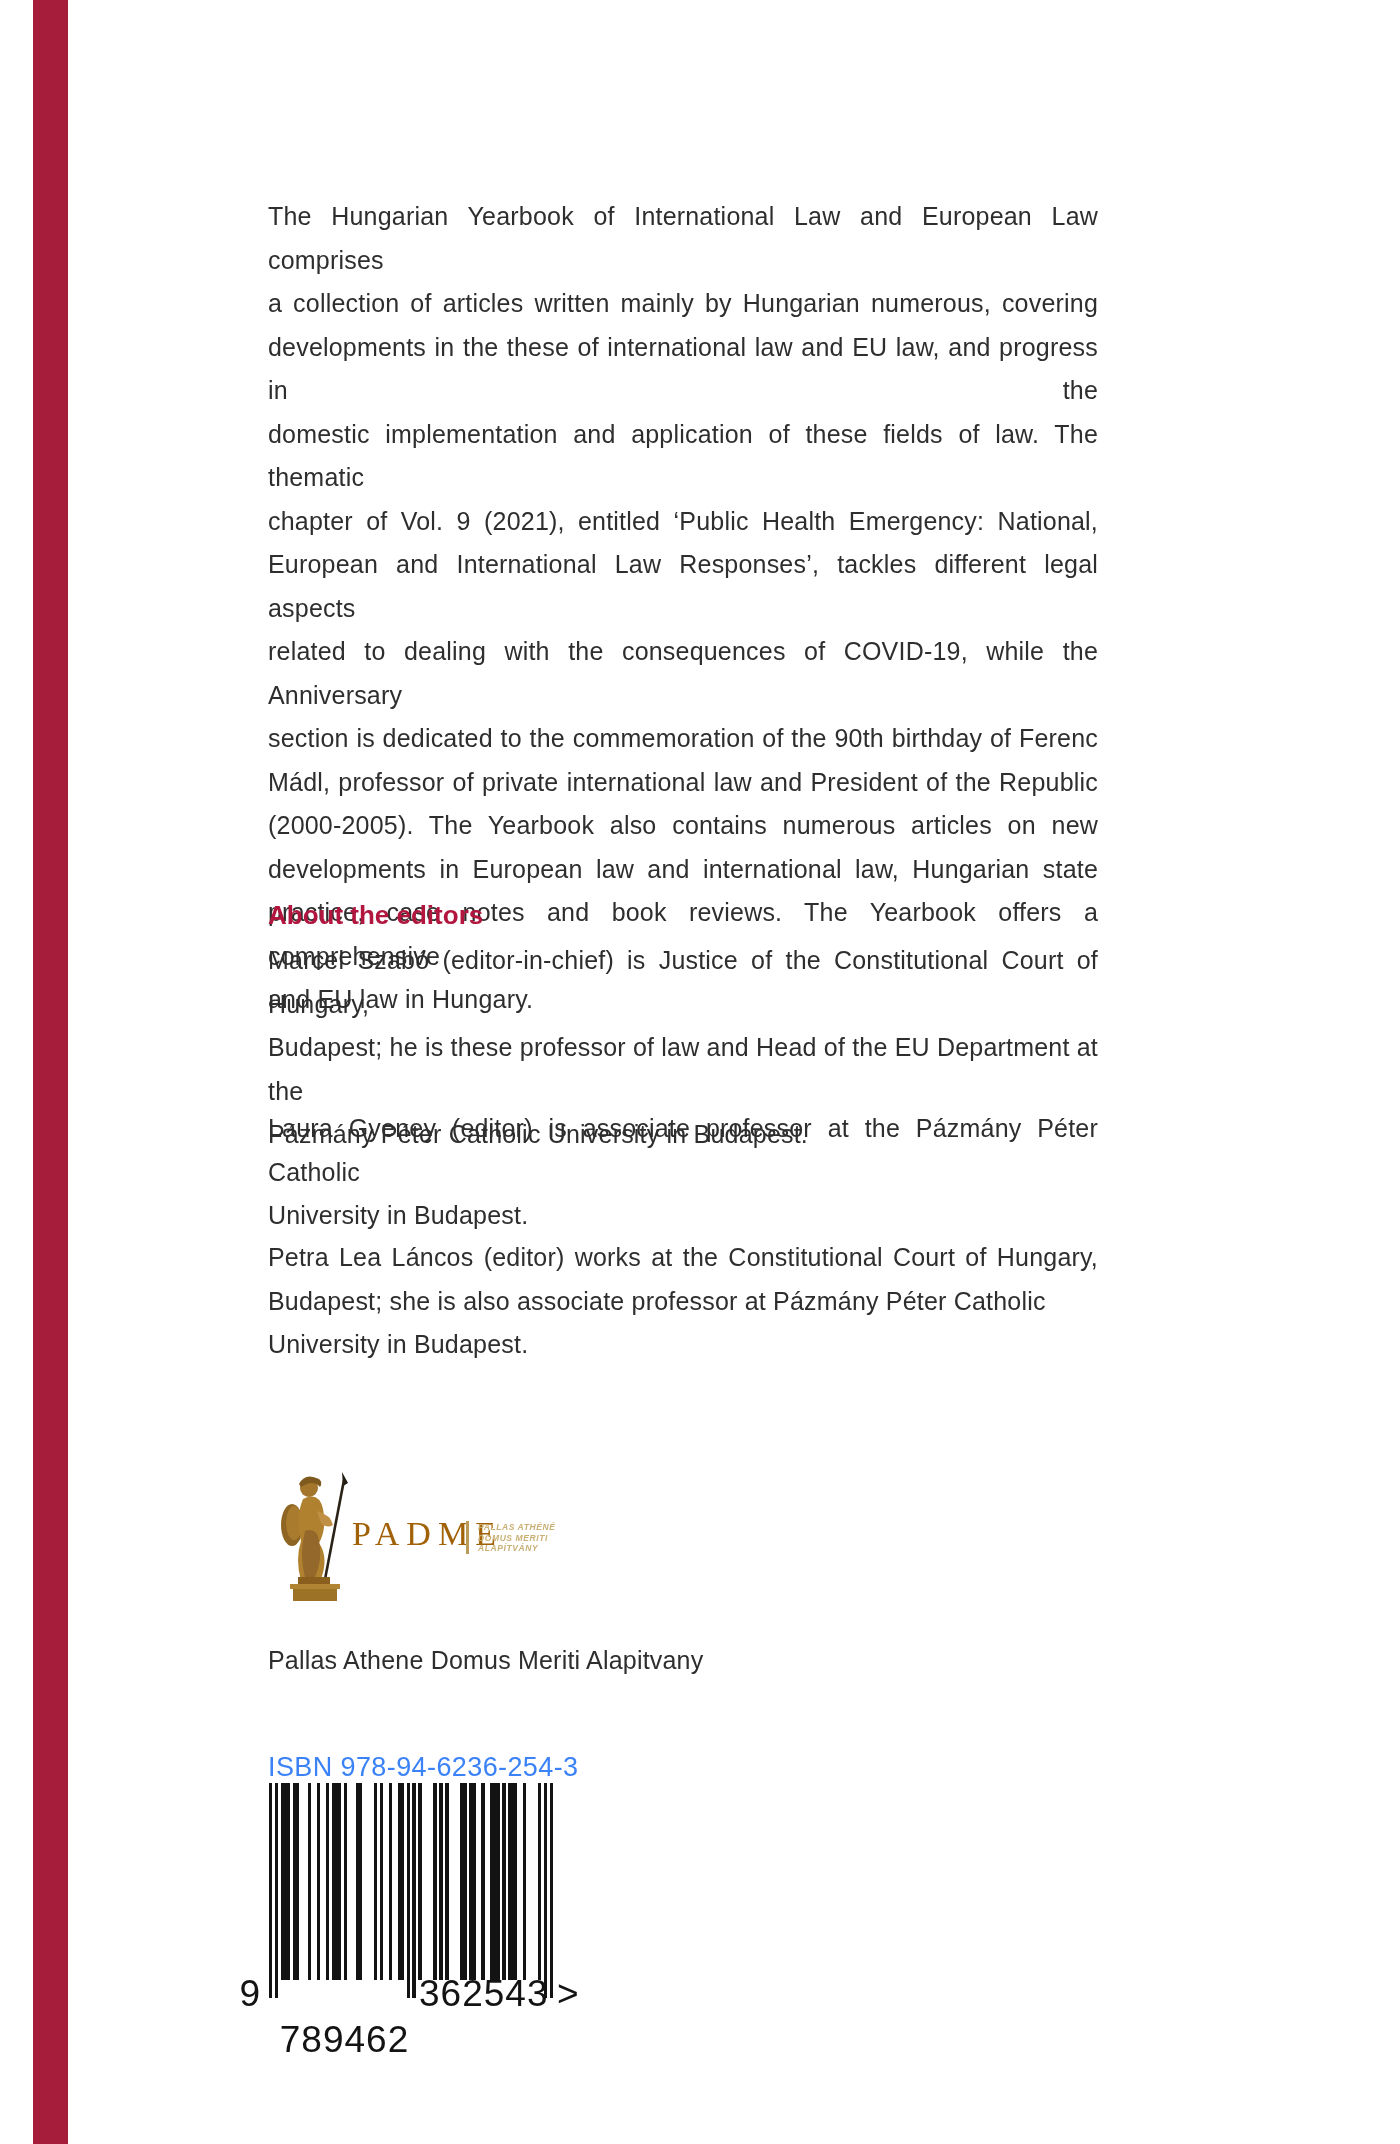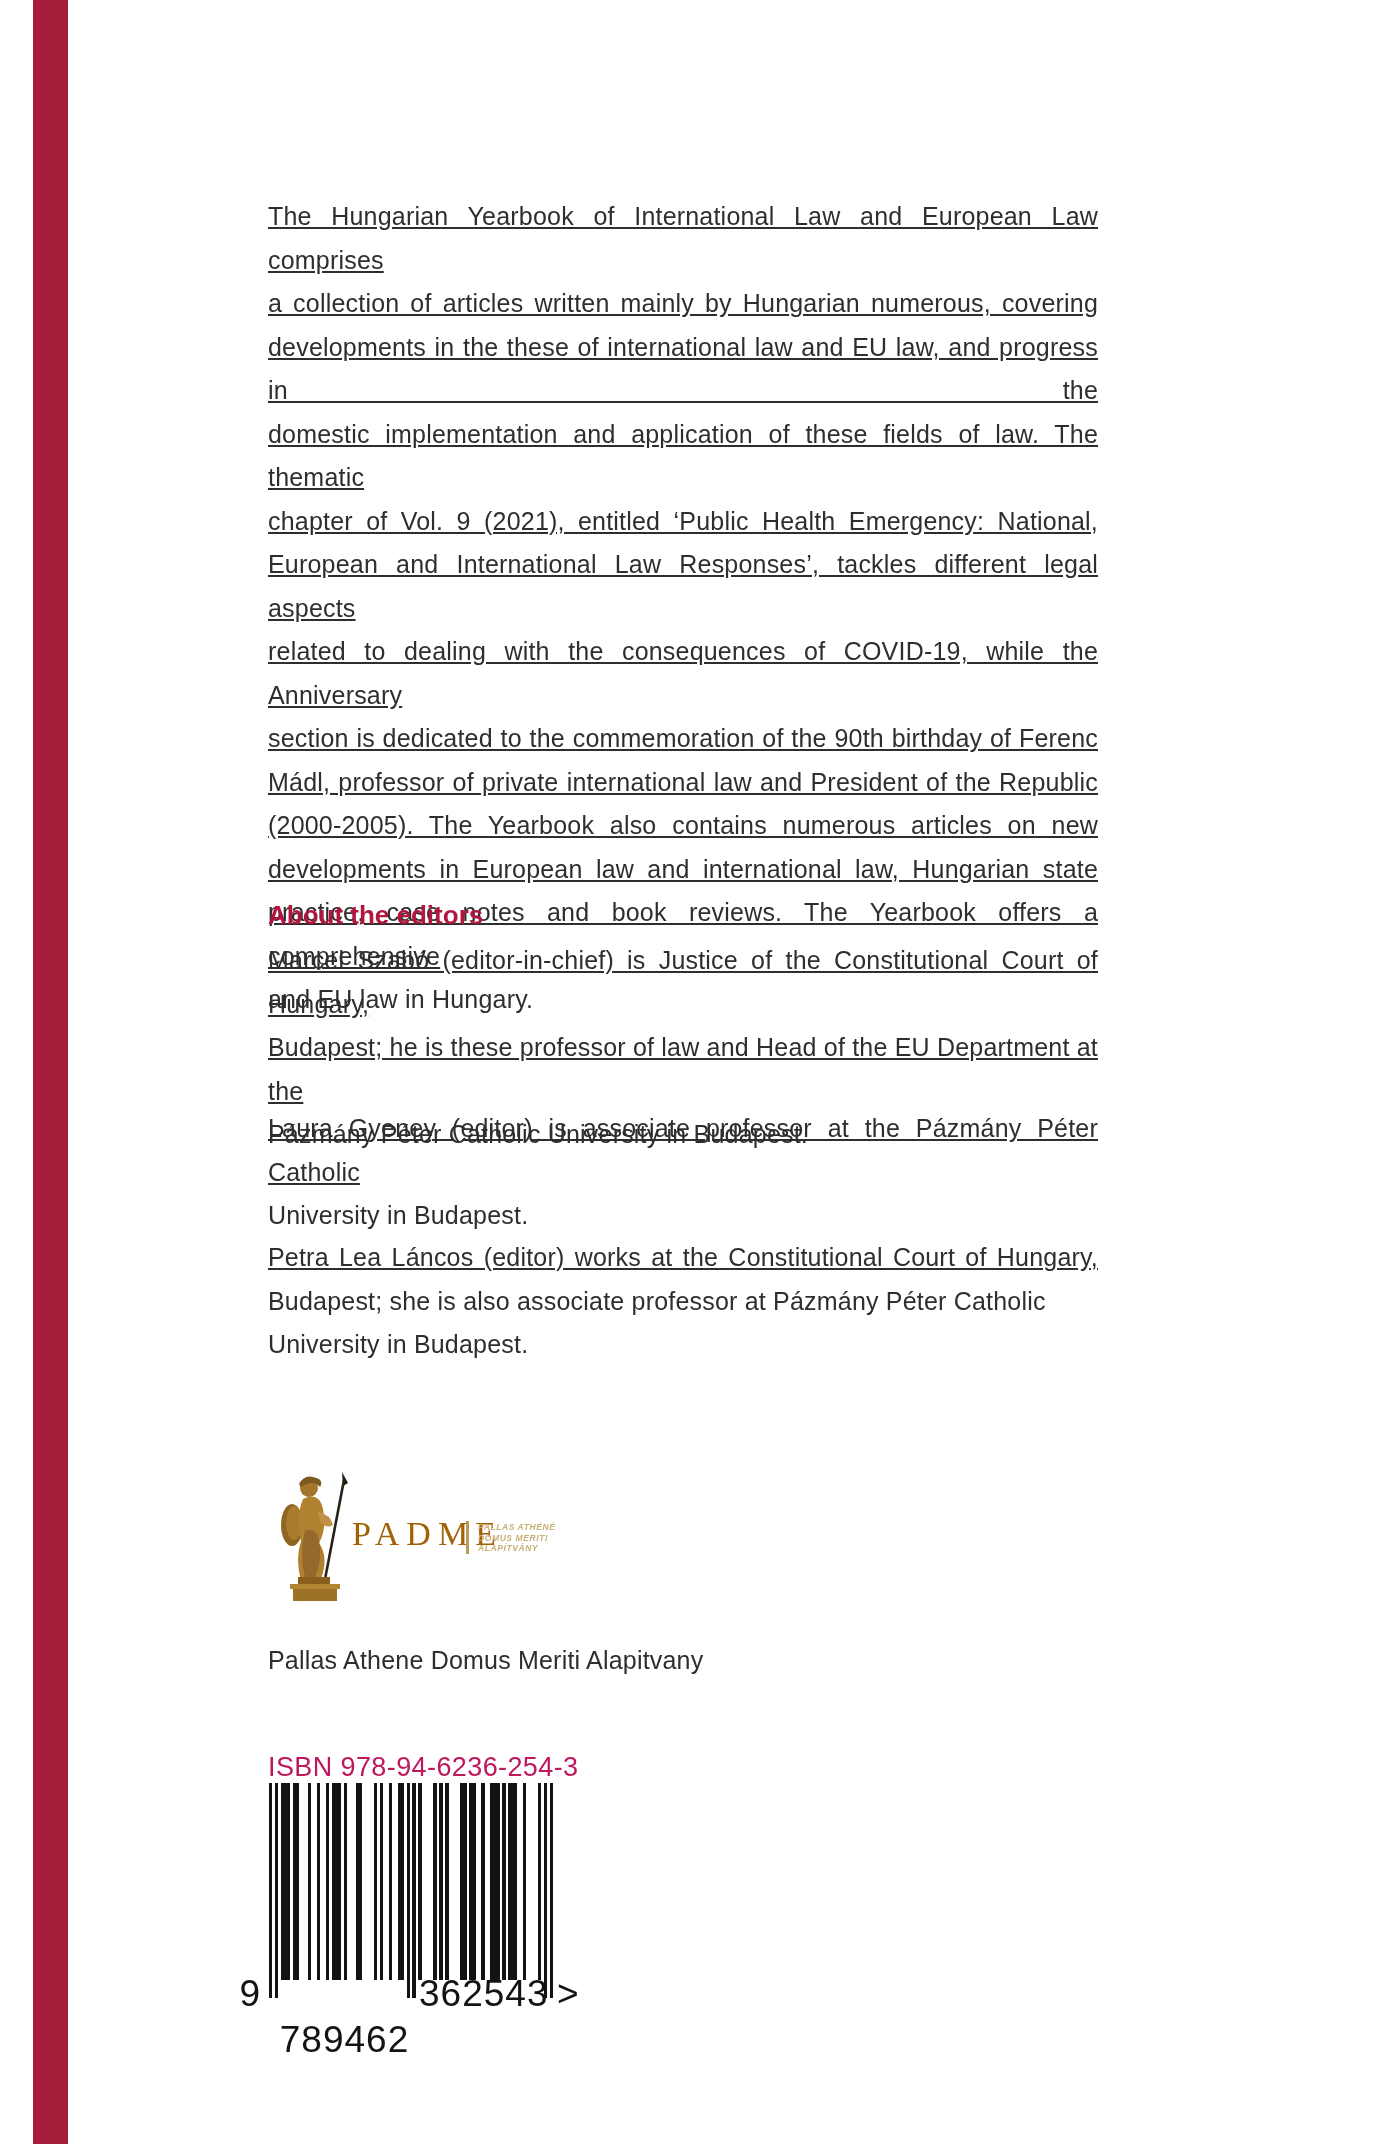--- a/index.html
+++ b/index.html
@@ -13,21 +13,21 @@
   }
   .spine-stripe{
     position:absolute;left:33px;top:0;width:35px;height:2144px;
   }
   .textblock{
     position:absolute;left:268px;width:830px;
     font-size:25px;line-height:43.5px;
     letter-spacing:0.2px;color:#2e2e2e;
   }
   .textblock .ln{white-space:normal;}
-  .textblock .ln.just{text-align:justify;text-align-last:justify;text-decoration:underline;}
+  .textblock .ln.just{text-align:justify;text-align-last:justify;}
   .heading{
     position:absolute;left:268px;top:894px;width:830px;
     font-size:26px;line-height:43.5px;font-weight:700;
   }
   
   .statue{position:absolute;left:275px;top:1470px;width:78px;height:134px;}
   .wordmark{
     position:absolute;left:352px;top:1516px;height:36px;
     font-family:"Liberation Serif", serif;
     font-size:34px;line-height:36px;letter-spacing:7px;
@@ -38,21 +38,21 @@
     font-size:8.5px;line-height:10.6px;letter-spacing:0.6px;
     font-weight:700;
   }
   .caption{
     position:absolute;left:268px;top:1644px;width:700px;
     font-size:25px;line-height:32px;letter-spacing:0.2px;color:#2e2e2e;
   }
   
   .isbn{
     position:absolute;left:268px;top:1752px;
-    font-size:27px;line-height:30px;letter-spacing:0.4px;color:#be185d;
+    font-size:27px;line-height:30px;letter-spacing:0.4px;color:#3b82f6;
   }
   .barcode{position:absolute;left:269px;top:1783px;width:284px;height:215px;}
   .barcode .bar{position:absolute;top:0;height:197px;background:#131313;}
   .barcode .bar.guard{height:215px;}
   .ean-digit{
     position:absolute;top:1977px;height:34px;
     font-size:37px;line-height:34px;color:#131313;
   }
   .d-lead{left:232px;width:28px;text-align:right;}
   .d-left{left:279px;width:131px;text-align:center;letter-spacing:1px;margin-top:46px;}

